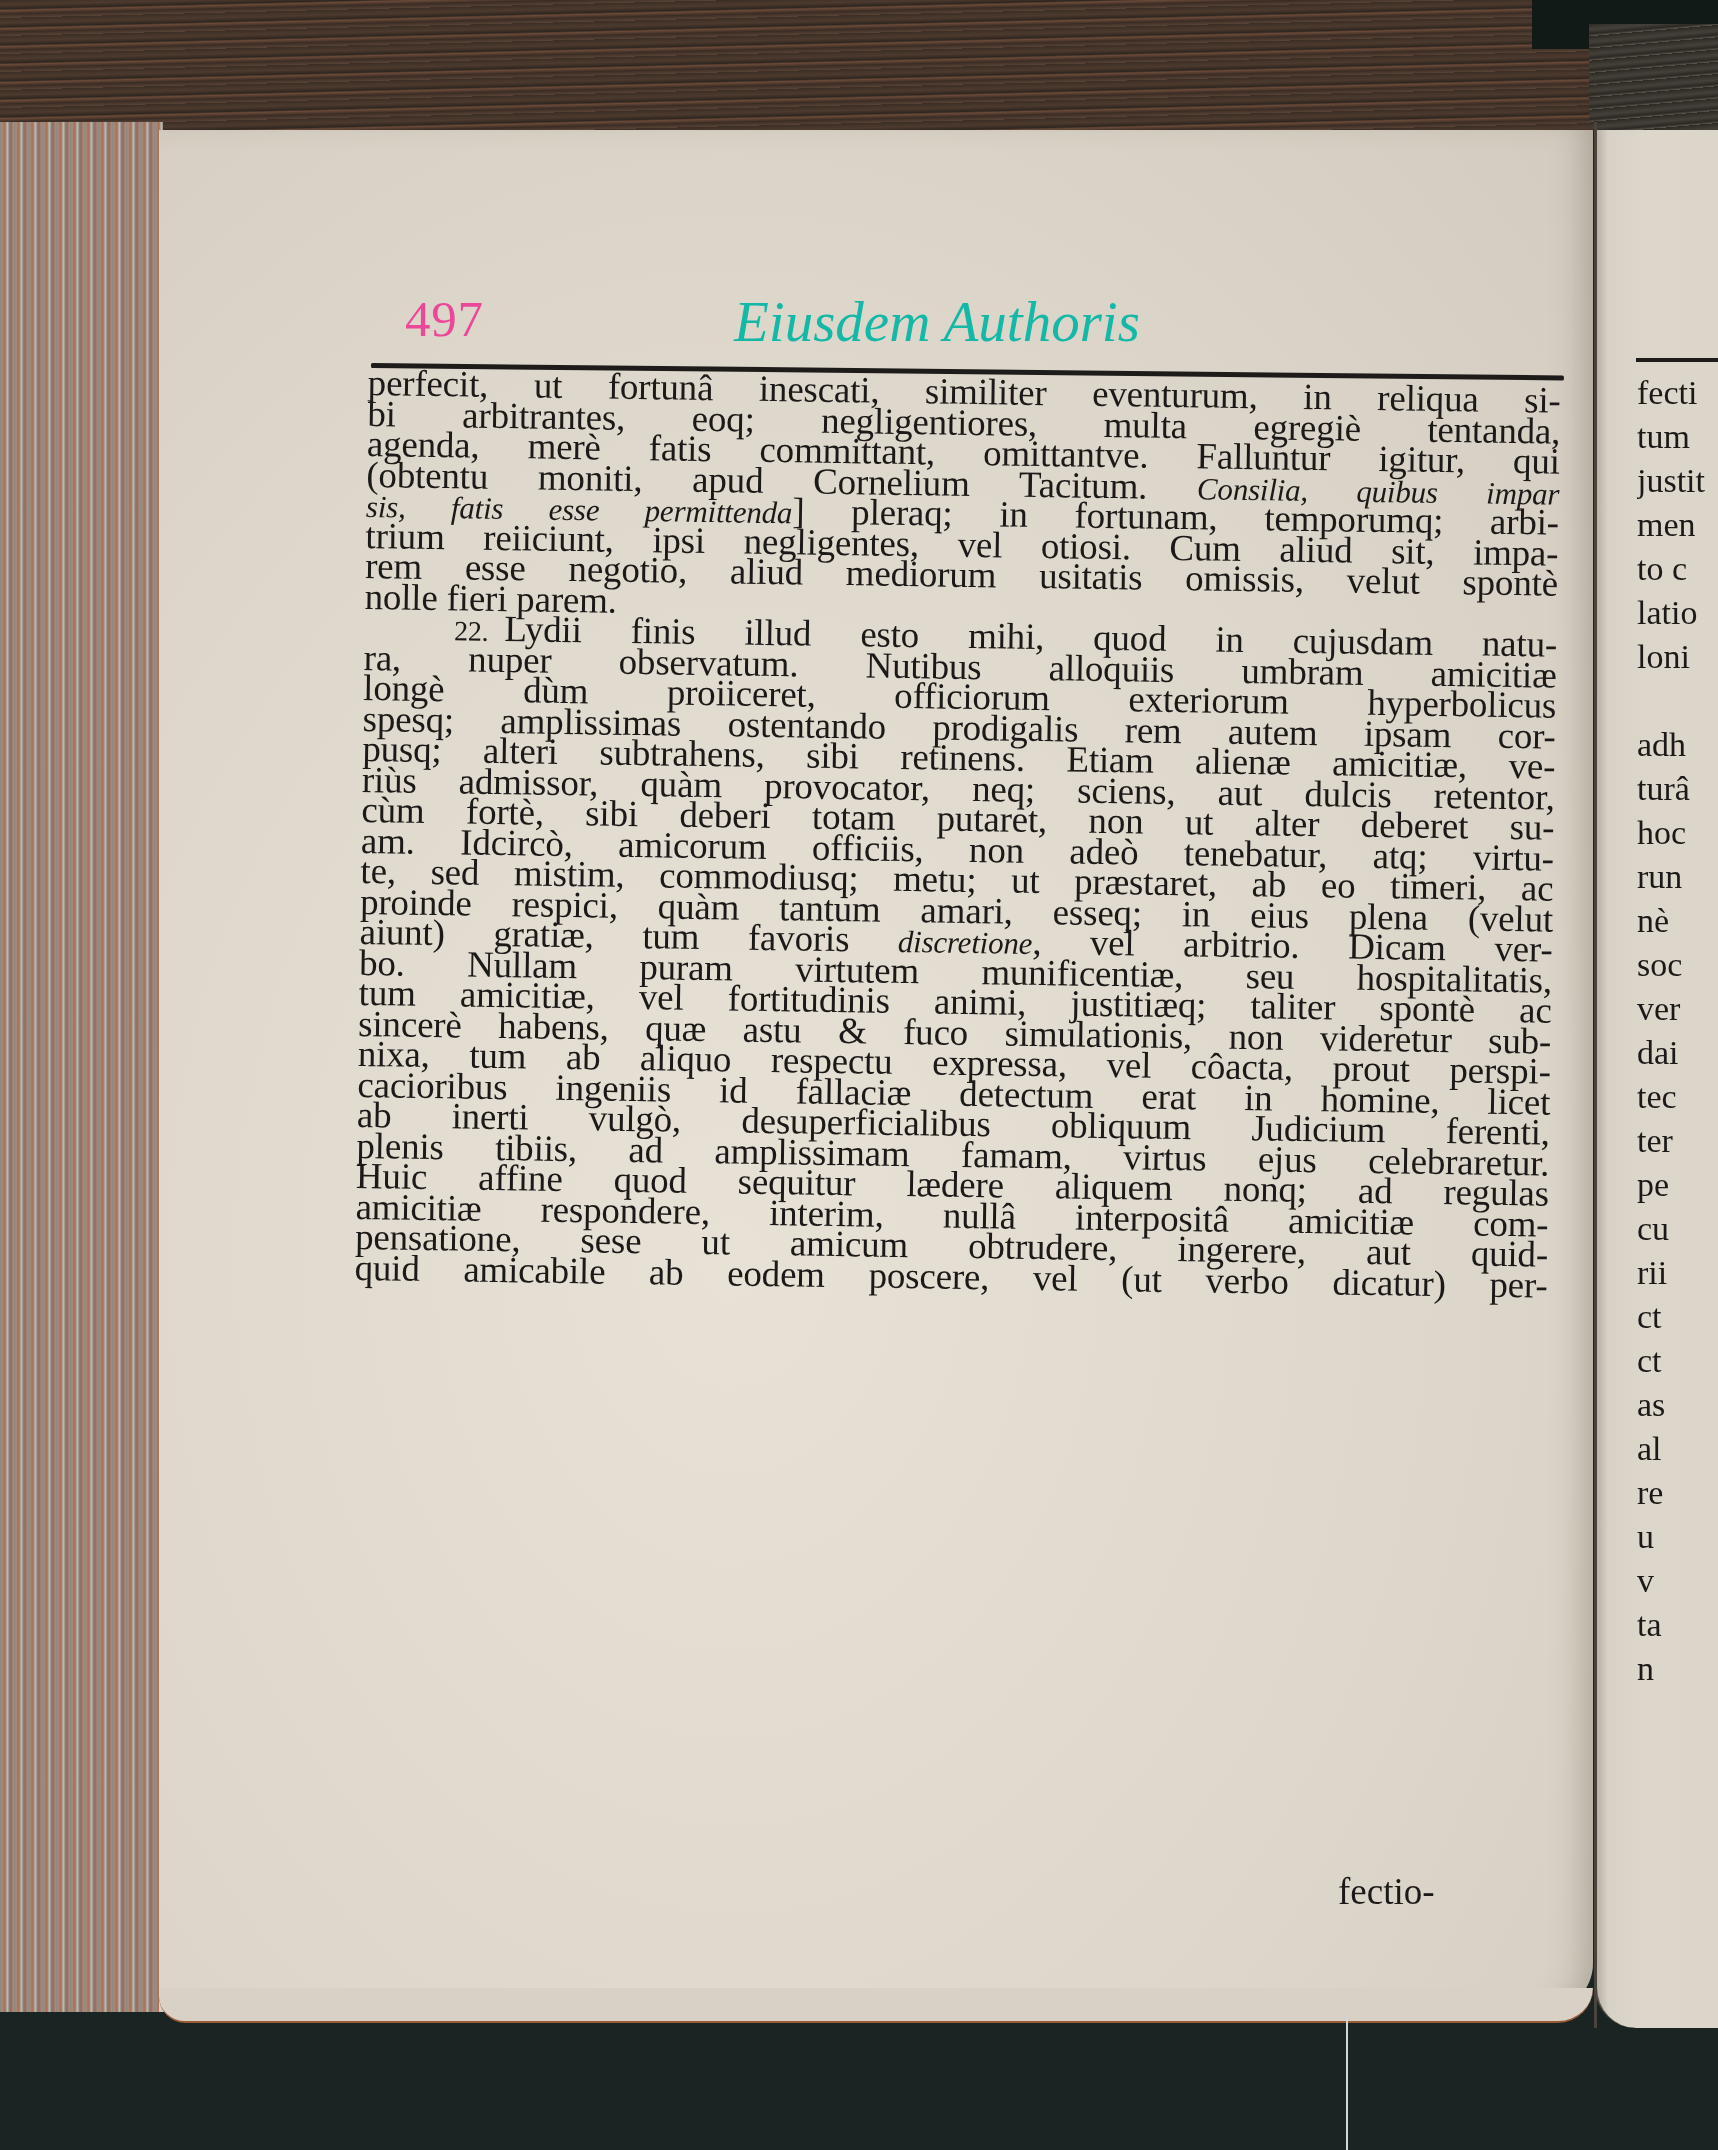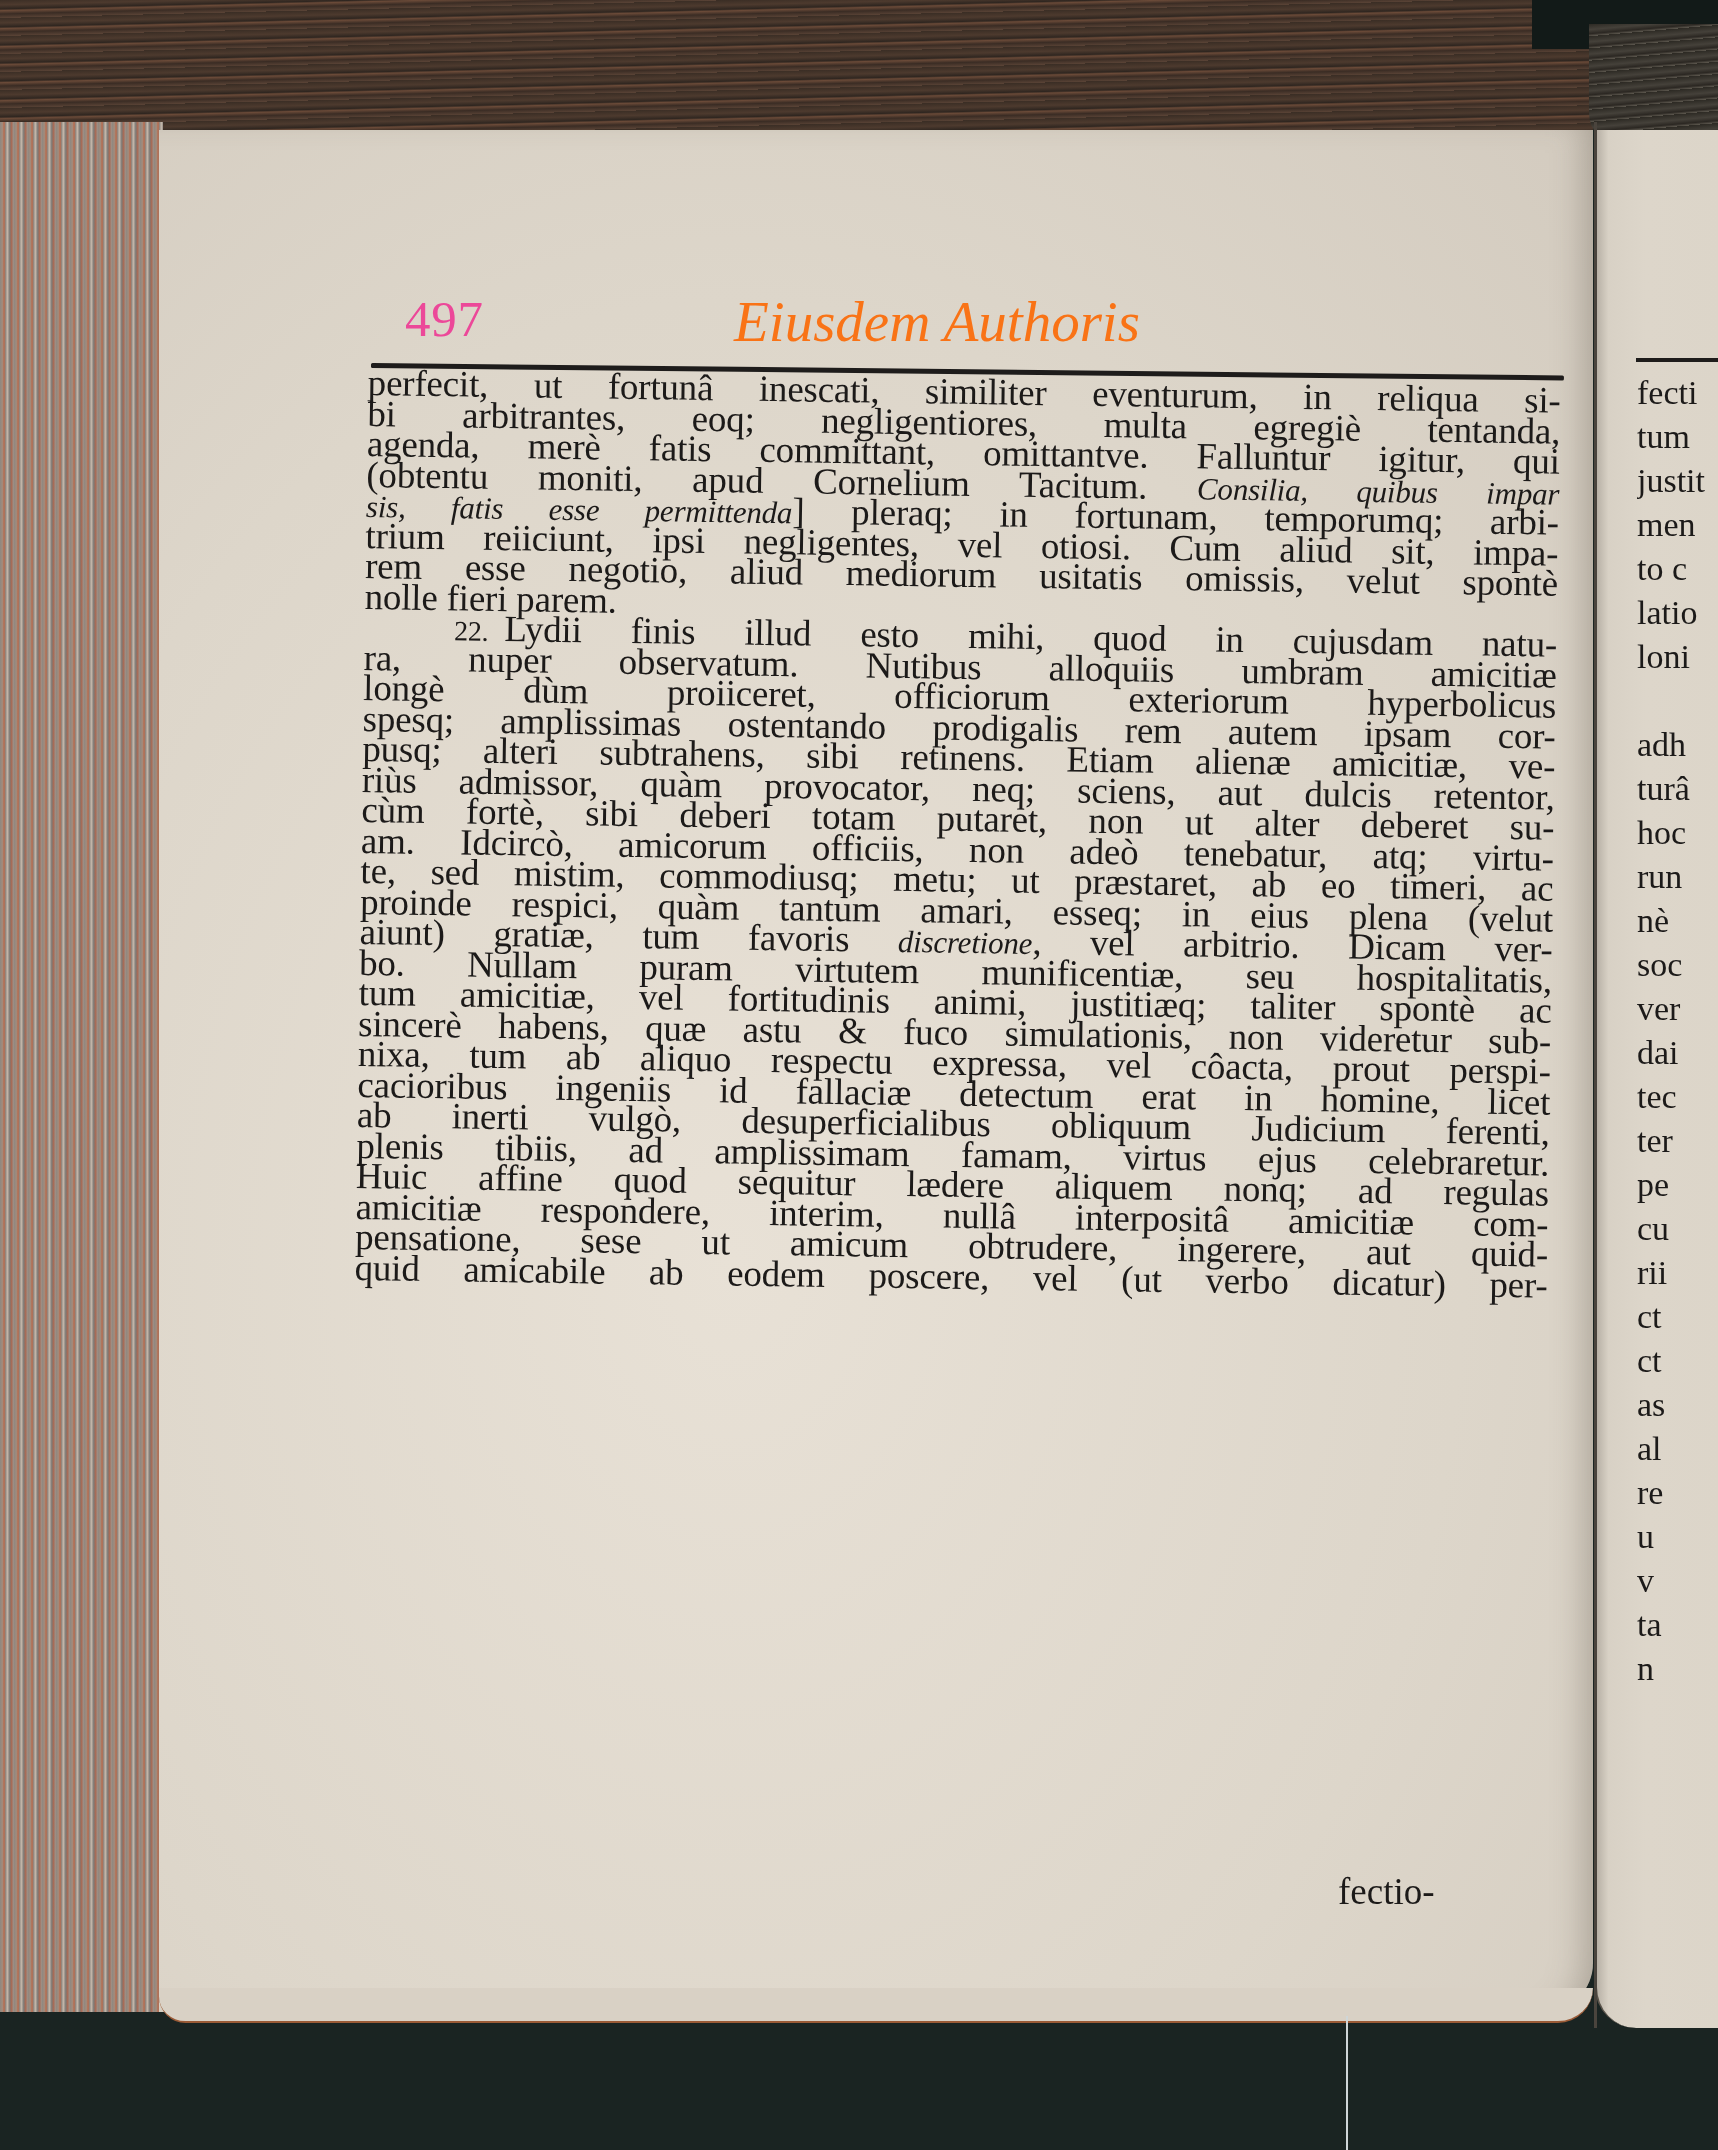--- a/index.html
+++ b/index.html
@@ -53,21 +53,21 @@
   .gutter-line {
     position:absolute; left:1594px; top:122px; width:3.3px; height:1906px; background:#4a443d;
   }
   .header {
     position:absolute; left:371px; top:295px; width:1189px; height:57px;
   }
   .folio {
     position:absolute; left:0; top:-4.9px; font-size:51px; color:#ec4899; letter-spacing:0.8px;margin-left:34px;
   }
   .running-title {
-    position:absolute; left:363px; top:-6.5px; font-size:57px; font-style:italic; color:#f97316;
+    position:absolute; left:363px; top:-6.5px; font-size:57px; font-style:italic; color:#14b8a6;
   }
   .header-rule {
     position:absolute; left:371px; top:363px; width:1193px; height:4.9px;
     background:#1e1c1b; transform:rotate(0.6deg); transform-origin:left center;
     border-radius:1.6px;
   }
   .text-block {
     position:absolute; left:368px; top:368px; width:1193px;
     transform:rotate(0.85deg); transform-origin:left top;
     color:#1c1a19;

